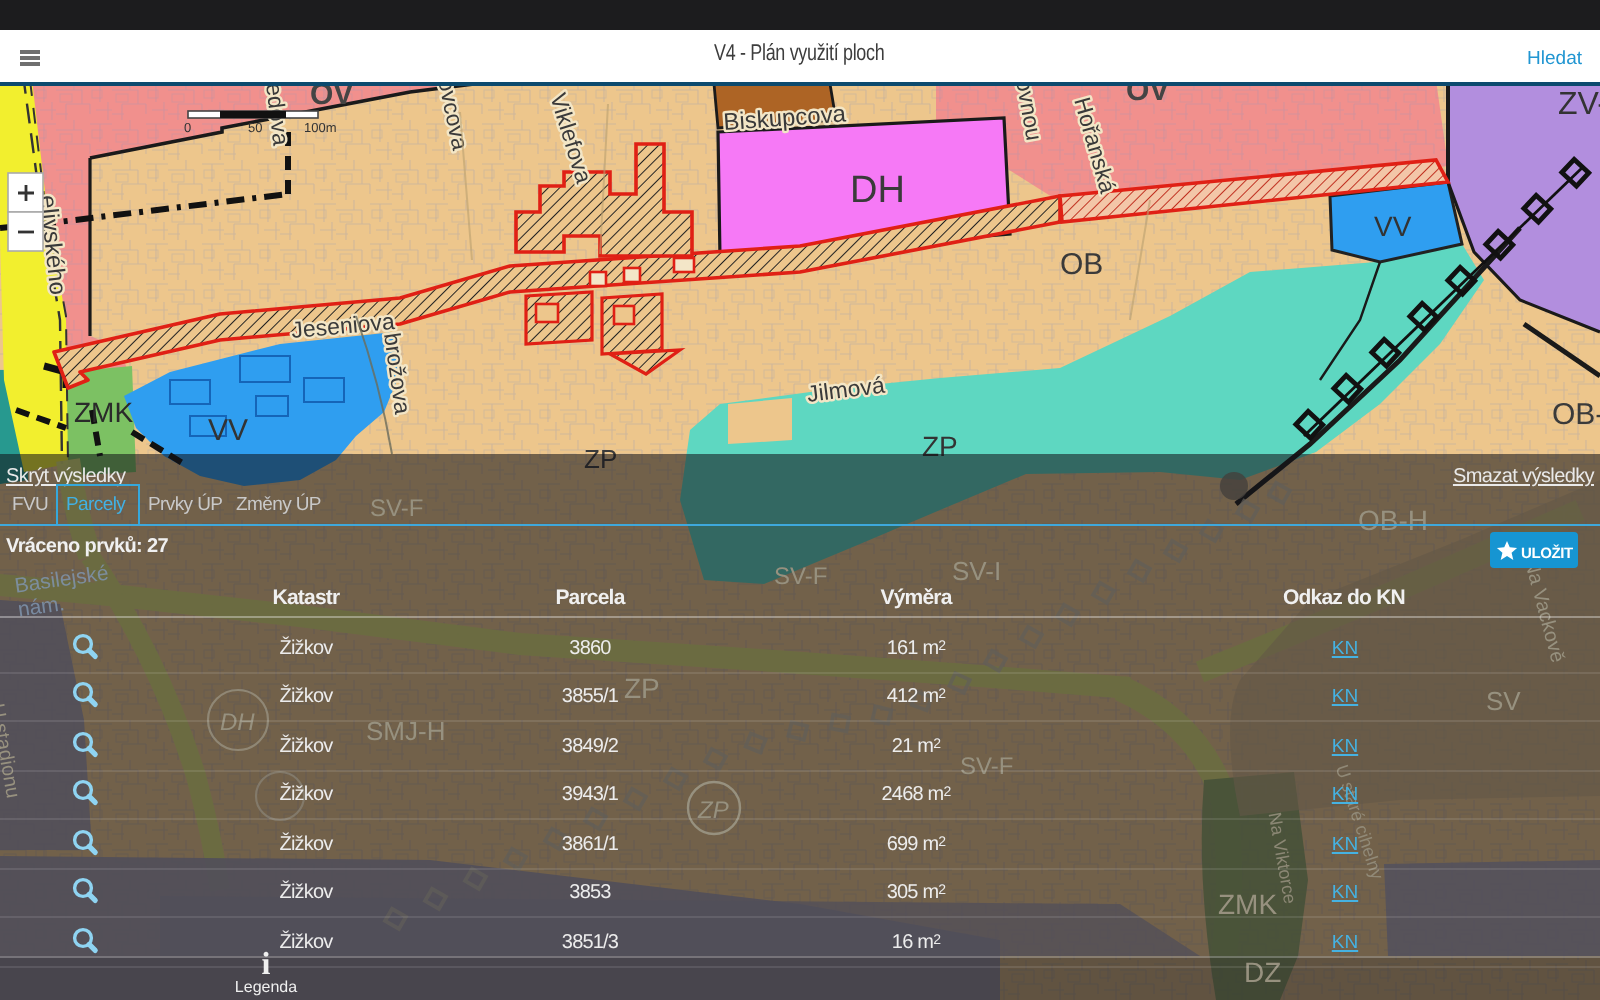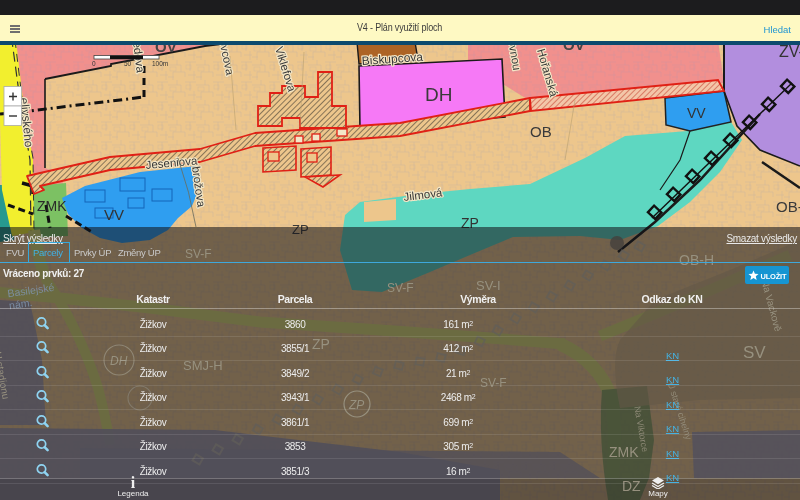--- a/index.html
+++ b/index.html
@@ -1,33 +1,33 @@
 <!DOCTYPE html>
 <html><head><meta charset="utf-8">
 <style>
 html,body{margin:0;padding:0;background:#000;}
 #app{position:relative;width:800px;height:500px;overflow:hidden;font-family:"Liberation Sans",sans-serif;background:#edc68c;}
 #statusbar{position:absolute;left:0;top:0;width:800px;height:15px;background:#1c1c1e;z-index:30;}
-#header{position:absolute;left:0;top:15px;width:800px;height:26px;background:#fef9c3;z-index:30;border-bottom:4px solid #0c4a6e;}
+#header{position:absolute;left:0;top:15px;width:800px;height:26px;background:#ffffff;z-index:30;border-bottom:2px solid #0c4a6e;}
 #title{position:absolute;left:0;top:6px;width:800px;text-align:center;font-size:11.5px;color:#3d3d3d;letter-spacing:-0.2px;}
 #hledat{position:absolute;right:9px;top:9px;font-size:9.5px;color:#2196d2;padding-left:29px;}
 .hbar{position:absolute;left:10px;width:10px;height:2px;background:#6f6f6f;}
 #panel{position:absolute;left:0;top:227px;width:800px;height:251px;background:rgba(18,17,24,0.56);z-index:10;}
 #toolbar{position:absolute;left:0;top:478px;width:800px;height:22px;background:rgba(18,17,24,0.56);z-index:10;}
 #toolbar2{position:absolute;left:0;top:478px;width:800px;height:22px;background:rgba(20,20,26,0.18);border-top:1px solid rgba(255,255,255,0.25);z-index:11;}
 .mlabel{position:absolute;color:#97917f;z-index:12;white-space:nowrap;}
 .link{color:#e9e9e9;text-decoration:underline;font-size:10px;letter-spacing:-0.3px;}
 .tab{position:absolute;top:247px;font-size:9.5px;color:#c9c9c9;z-index:20;white-space:nowrap;letter-spacing:-0.3px;}
 .hdr{position:absolute;top:293px;font-size:10.5px;font-weight:bold;color:#f0f0f0;text-align:center;z-index:20;letter-spacing:-0.4px;}
 .row{position:absolute;left:0;width:800px;height:25px;z-index:20;}
 .row .sep{position:absolute;left:0;bottom:0;width:800px;height:1px;background:rgba(255,255,255,0.10);}
 .kat{position:absolute;left:100px;top:7px;width:106px;text-align:center;font-size:10px;color:#ececec;letter-spacing:-0.4px;}
 .par{position:absolute;left:240px;top:7px;width:110px;text-align:center;font-size:10px;color:#ececec;letter-spacing:-0.4px;}
 .vym{position:absolute;left:400px;top:7px;width:116px;text-align:center;font-size:10px;color:#ececec;letter-spacing:-0.4px;}
-.knl{position:absolute;left:662px;top:7px;width:21px;text-align:center;font-size:9.5px;color:#45b2e2;text-decoration:underline;margin-top:31px;}
+.knl{position:absolute;left:662px;top:7px;width:21px;text-align:center;font-size:9.5px;color:#45b2e2;text-decoration:underline;}
 .mag{position:absolute;left:35px;top:4px;}
 .titem{position:absolute;top:476px;width:120px;text-align:center;z-index:21;color:#efefef;line-height:11px;}
 .titem .tl{font-size:8px;display:block;margin-top:1px;line-height:8px;}
 sup{font-size:7px;vertical-align:2px;}
 </style></head>
 <body>
 <div id="app">
 <svg width="800" height="460" viewBox="0 40 800 460" style="position:absolute;left:0;top:40px">
 <defs>
 <pattern id="hB" width="4" height="4" patternTransform="rotate(45)" patternUnits="userSpaceOnUse">
@@ -211,21 +211,21 @@
 <div id="panel"></div>
 <div id="toolbar"></div>
 <div id="toolbar2"></div>
 <div class="mlabel" style="left:185px;top:247px;font-size:12px;">SV-F</div>
 <div class="mlabel" style="left:387px;top:281px;font-size:12px;">SV-F</div>
 <div class="mlabel" style="left:476px;top:278px;font-size:13px;">SV-I</div>
 <div class="mlabel" style="left:480px;top:376px;font-size:12px;">SV-F</div>
 <div class="mlabel" style="left:312px;top:336px;font-size:14px;">ZP</div>
 <div class="mlabel" style="left:183px;top:358px;font-size:13px;">SMJ-H</div>
 <div class="mlabel" style="left:679px;top:240px;font-size:14px;margin-top:12px;">OB-H</div>
-<div class="mlabel" style="left:743px;top:343px;font-size:17px;">SV</div>
+<div class="mlabel" style="left:743px;top:343px;font-size:13px;">SV</div>
 <div class="mlabel" style="left:609px;top:444px;font-size:14px;">ZMK</div>
 <div class="mlabel" style="left:622px;top:478px;font-size:14px;">DZ</div>
 <div class="mlabel" style="left:8px;top:284px;font-size:10.5px;color:#7f94ad;opacity:0.85;transform:rotate(-8deg)">Basilejské<br>nám.</div>
 <div class="mlabel" style="left:-22px;top:370px;font-size:10px;transform:rotate(80deg)">U stadionu</div>
 <div class="mlabel" style="left:745px;top:300px;font-size:10px;transform:rotate(75deg)">Na Vackově</div>
 <div class="mlabel" style="left:650px;top:406px;font-size:9px;opacity:0.85;transform:rotate(72deg)">U staré cihelny</div>
 <div class="mlabel" style="left:618px;top:424px;font-size:9px;opacity:0.85;transform:rotate(80deg)">Na Viktorce</div>
 <svg width="800" height="273" viewBox="0 227 800 273" style="position:absolute;left:0;top:227px;z-index:12">
 <circle cx="119" cy="360" r="15" fill="none" stroke="#97917f" stroke-width="1.1" opacity="0.8"></circle>
 <text x="110" y="365" font-size="12" font-style="italic" fill="#97917f" font-family="Liberation Sans,sans-serif">DH</text>
@@ -244,21 +244,21 @@
 <div style="position:absolute;left:0;top:262px;width:800px;height:1px;background:#3ea8dc;z-index:20"></div>
 <div style="position:absolute;left:3px;top:268px;font-size:10px;font-weight:bold;color:#f0f0f0;z-index:20;letter-spacing:-0.3px">Vráceno prvků: 27</div>
 <div style="position:absolute;left:745px;top:266px;width:44px;height:18px;background:#1695d2;border-radius:2px;z-index:20">
   <svg width="11" height="11" viewBox="0 0 24 24" style="position:absolute;left:3px;top:3.5px">
         <path d="M12 1l3 7 8 .6-6 5.2 1.9 8L12 17.5 5.1 21.8 7 13.8 1 8.6 9 8z" fill="#fff"></path>
       </svg>
   <span style="position:absolute;left:15.5px;top:5.5px;font-size:7.5px;font-weight:bold;color:#fff;letter-spacing:-0.2px">ULOŽIT</span>
 </div>
 <div class="hdr" style="left:100px;width:106px;">Katastr</div>
 <div class="hdr" style="left:240px;width:110px;">Parcela</div>
-<div class="hdr" style="left:420px;width:116px;">Výměra</div>
+<div class="hdr" style="left:400px;width:116px;">Výměra</div>
 <div class="hdr" style="left:622px;width:100px;">Odkaz do KN</div>
 <div style="position:absolute;left:0;top:308px;width:800px;height:1px;background:rgba(255,255,255,0.35);z-index:20"></div>
 <div class="row" style="top:311.5px">
  <svg class="mag" width="15" height="15" viewBox="0 0 15 15">
         <circle cx="6.5" cy="6" r="4.2" fill="none" stroke="#8fd4f2" stroke-width="1.7"></circle>
         <path d="M9.6 9.2 L12.6 12.2" stroke="#8fd4f2" stroke-width="2.6" stroke-linecap="round"></path>
       </svg>
  <span class="kat">Žižkov</span>
       <span class="par">3860</span>
       <span class="vym">161 m<sup>2</sup></span>
@@ -327,28 +327,20 @@
       </svg>
  <span class="kat">Žižkov</span>
       <span class="par">3851/3</span>
       <span class="vym">16 m<sup>2</sup></span>
       <span class="knl">KN</span>
  <div class="sep"></div>
 </div>
 <div class="titem" style="left:73px;">
  <div style="font-family:'Liberation Serif',serif;font-weight:bold;font-size:16px;line-height:13px;height:13px;">i</div>
  <span class="tl">Legenda</span>
-</div>
-<div class="titem" style="left:598px;">
- <svg width="14" height="13" viewBox="0 0 24 24" style="display:block;margin:0 auto">
-        <path d="M12 2L23 8.5 12 15 1 8.5z" fill="#efefef"></path>
-        <path d="M1 13l11 6.5L23 13" fill="none" stroke="#efefef" stroke-width="2.4"></path>
-        <path d="M1 17.5L12 24 23 17.5" fill="none" stroke="#efefef" stroke-width="2.4"></path>
-      </svg>
- <span class="tl">Mapy</span>
 </div>
 
 <div id="statusbar"></div>
 <div id="header">
   <div class="hbar" style="top:10px"></div>
   <div class="hbar" style="top:13px"></div>
   <div class="hbar" style="top:16px"></div>
   <div id="title"><span style="display:inline-block;transform:scaleX(0.78);transform-origin:center">V4 - Plán využití ploch</span></div>
   <div id="hledat">Hledat</div>
 </div>

